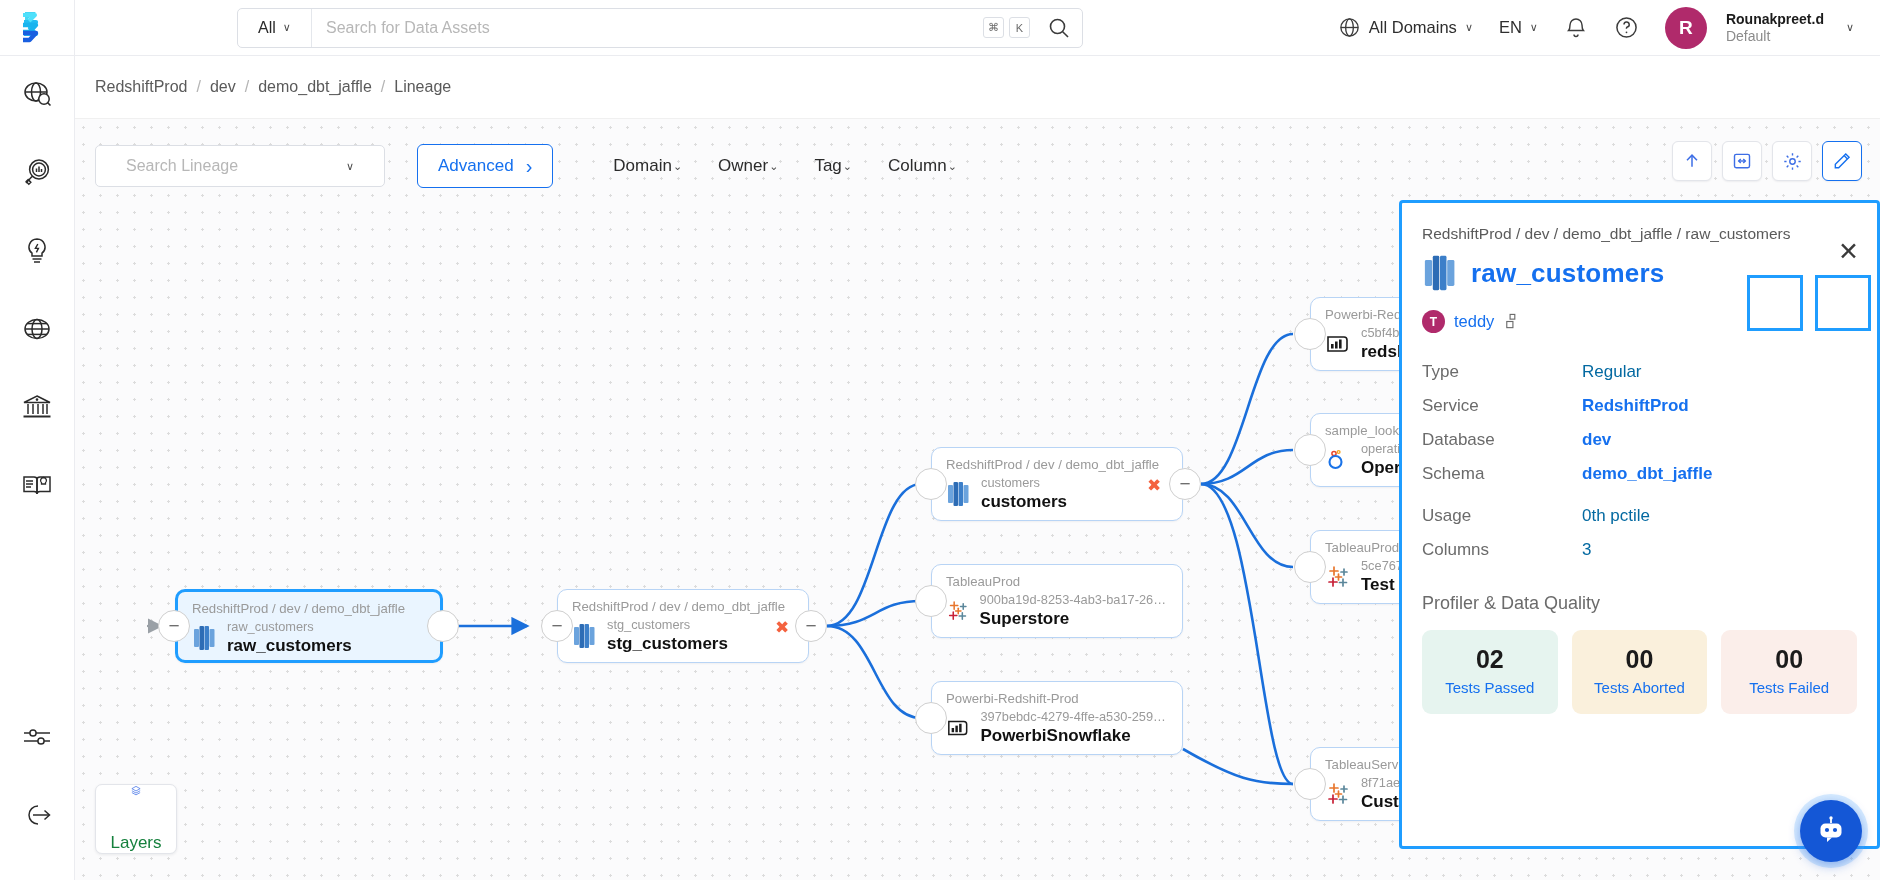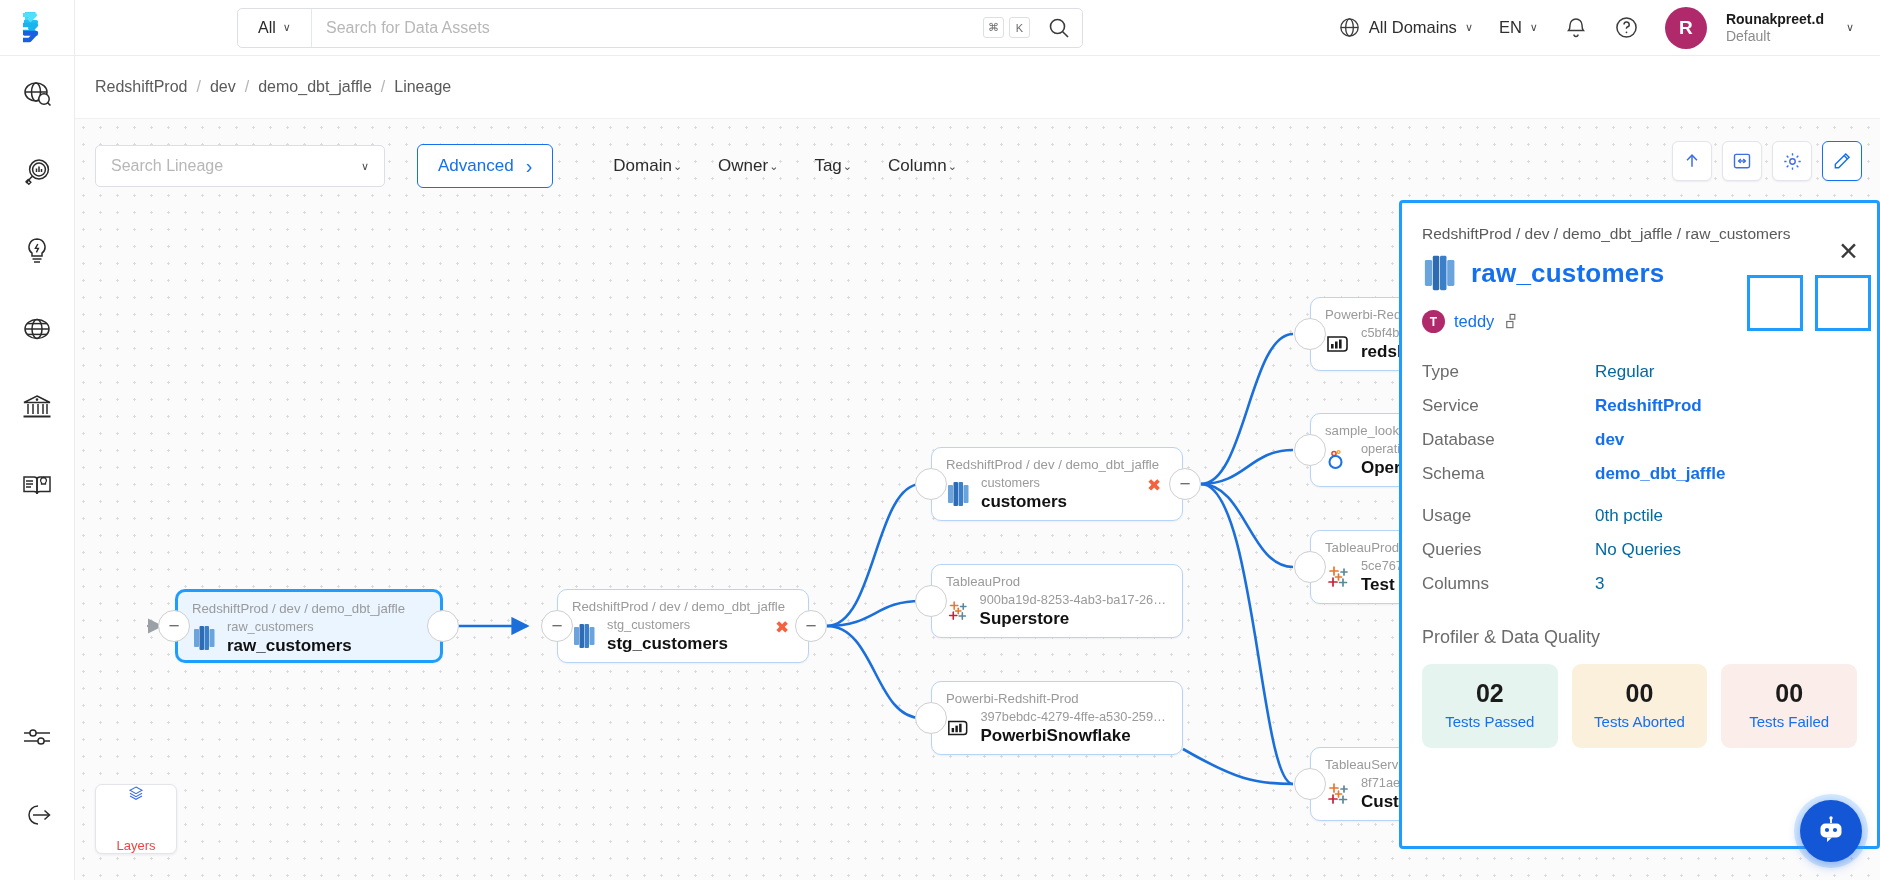--- a/index.html
+++ b/index.html
@@ -75,21 +75,21 @@
     background-image: radial-gradient(#dcdcdc 1.05px, transparent 1.05px);
     background-size: 17px 17px;
     border-top: 1px solid #f0f0f0;
     overflow: hidden;
   }
 
   
   .lin-toolbar { position: absolute; top: 25px; left: 20px; display: flex; align-items: center; gap: 0; z-index: 12; }
   .lin-search {
     width: 290px; height: 42px; background: #fff; border: 1px solid #dcdfe5; border-radius: 5px;
-    display: flex; align-items: center; padding: 0 15px; font-size: 16px; color: #b7b7b7;
+    display: flex; align-items: center; padding: 0 30px; font-size: 16px; color: #b7b7b7;
   }
   .lin-search .caret { margin-left: auto; }
   .adv-btn {
     margin-left: 32px; height: 44px; padding: 0 20px; border: 1.6px solid #1570ef; border-radius: 6px;
     background: #fff; color: #1570ef; font-size: 17px; display: flex; align-items: center; gap: 12px;
     font-family: "Liberation Sans", sans-serif; cursor: pointer;
   }
   .filter-group { display: flex; align-items: center; gap: 0; margin-left: 42px; }
   .filter-item { display: flex; align-items: center; gap: 1px; font-size: 17px; color: #2b2b2b; padding: 0 18px; cursor: pointer; }
 
@@ -102,21 +102,21 @@
   }
   .ctool.accent { border-color: #1570ef; }
 
   
   .layers-btn {
     position: absolute; left: 20px; bottom: 26px; width: 82px; height: 70px; background: #fff;
     border: 1px solid #e3e5ea; border-radius: 7px; display: flex; flex-direction: column;
     align-items: center; justify-content: center; gap: 5px; box-shadow: 0 1px 3px rgba(16,24,40,.08);
     cursor: pointer; z-index: 15;
   }
-  .layers-btn span { font-size: 13px; color: #ef4444; margin-top: 32px; }
+  .layers-btn span { font-size: 17px; color: #15803d; margin-top: 32px; }
 
   
   .node {
     position: absolute; background: #fff; border: 1.4px solid #b8d4f5; border-radius: 10px;
     box-shadow: 0 1px 2px rgba(16,24,40,.05); z-index: 6;
   }
   .node.selected { border: 3px solid #1f9dff; background: #eaf5ff; }
   .node-head { font-size: 13.2px; color: #9a9a9a; padding: 9px 14px 0 14px; white-space: nowrap; overflow: hidden; }
   .node-body { display: flex; align-items: center; gap: 10px; padding: 3px 14px 11px 14px; }
   .node-txt { display: flex; flex-direction: column; line-height: 1.25; overflow: hidden; }
@@ -143,21 +143,21 @@
   .dr-close { position: absolute; top: 36px; right: 18px; font-size: 25px; color: #3a3a3a; cursor: pointer; line-height: 1; }
   .dr-title-row { display: flex; align-items: center; gap: 13px; margin-top: 8px; }
   .dr-title { font-size: 26px; font-weight: 700; color: #1570ef; letter-spacing: .2px; }
   .dr-owner { display: flex; align-items: center; gap: 9px; margin-top: 18px; }
   .dr-owner-av {
     width: 23px; height: 23px; border-radius: 50%; background: #b02a6b; color: #fff;
     font-size: 12px; display: flex; align-items: center; justify-content: center; font-weight: 700;
   }
   .dr-owner-name { font-size: 16.5px; color: #1570ef; }
   .kv { margin-top: 22px; }
-  .kv-row { display: flex; align-items: center; height: 34px; gap: 13px; }
+  .kv-row { display: flex; align-items: center; height: 34px; }
   .kv-k { width: 160px; font-size: 17px; color: #6b6b6b; }
   .kv-v { font-size: 17px; color: #0369a1; }
   .kv-v.link { color: #1570ef; font-weight: 700; }
   .tier-chip {
     display: inline-flex; align-items: center; gap: 7px; background: #fdf8e1;
     border-left: 4px solid #f2d413; border-radius: 3px; padding: 3px 11px 3px 7px;
     color: #e8c300; font-size: 15.5px;
   }
   .dr-section { margin-top: 26px; font-size: 18px; color: #6b6b6b; }
   .stat-cards { display: flex; gap: 14px; margin-top: 16px; }
@@ -705,24 +705,20 @@
         </div>
         <div class="kv-row">
           <span class="kv-k">Schema</span>
           <span class="kv-v link">demo_dbt_jaffle</span>
         </div>
         <div class="kv-row" style="margin-top:8px">
           <span class="kv-k">Usage</span>
           <span class="kv-v">0th pctile</span>
         </div>
         <div class="kv-row">
-          <span class="kv-k">Queries</span>
-          <span class="kv-v">No Queries</span>
-        </div>
-        <div class="kv-row">
           <span class="kv-k">Columns</span>
           <span class="kv-v">3</span>
         </div>
       </div>
 
       <div class="dr-section">Profiler &amp; Data Quality</div>
 
       <div class="stat-cards">
         <div class="stat-card" style="background:#e6f4ef">
           <div class="stat-num">02</div>

